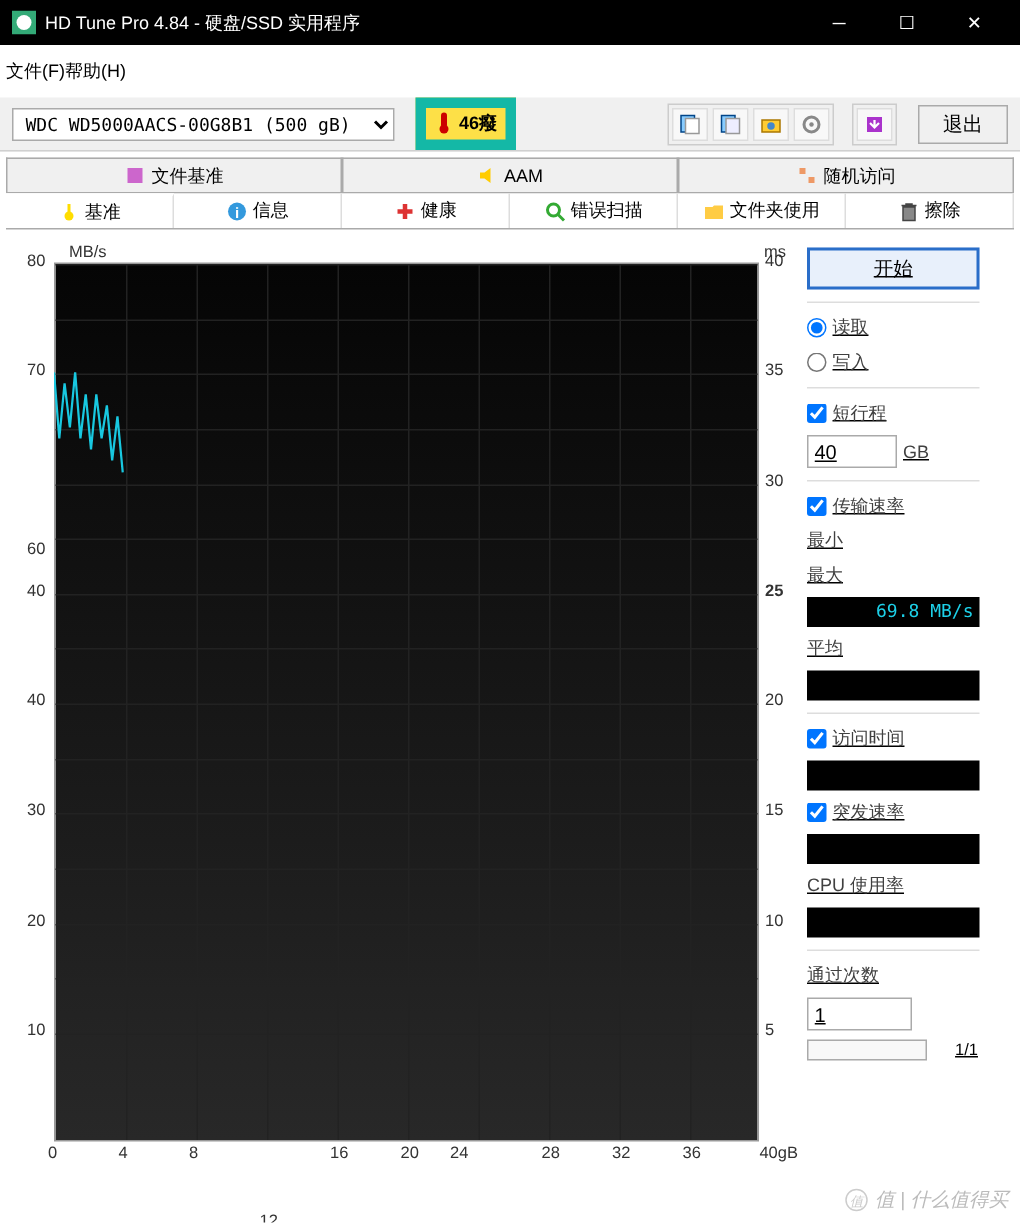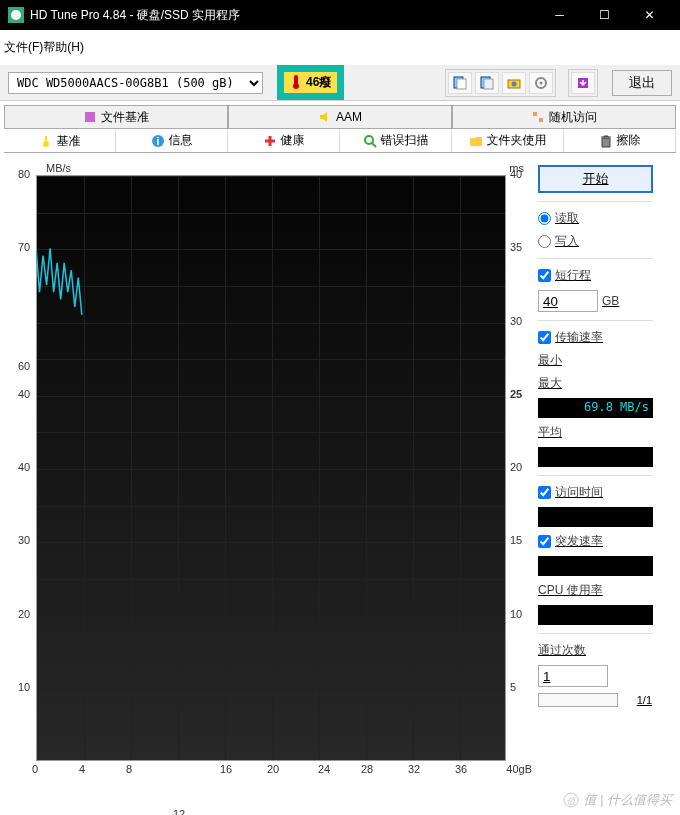--- a/index.html
+++ b/index.html
@@ -235,21 +235,21 @@
         <span class="axis-label" style="left: 502px; top: 442.5px;">10</span>
         <span class="axis-label" style="left: 502px; top: 515.75px;">5</span>
       </div>
     <div id="x-labels">
         <span class="axis-label" style="top: 598px; left: 24px;">0</span>
         <span class="axis-label" style="top: 598px; left: 71px;">4</span>
         <span class="axis-label" style="top: 598px; left: 118px;">8</span>
         <span class="axis-label" style="top: 598px; left: 165px; margin-top: 45px;">12</span>
         <span class="axis-label" style="top: 598px; left: 212px;">16</span>
         <span class="axis-label" style="top: 598px; left: 259px;">20</span>
-        <span class="axis-label" style="top: 598px; left: 310px;">24</span>
+        <span class="axis-label" style="top: 598px; left: 292px;">24</span>
         <span class="axis-label" style="top: 598px; left: 353px;">28</span>
         <span class="axis-label" style="top: 598px; left: 400px;">32</span>
         <span class="axis-label" style="top: 598px; left: 447px;">36</span>
       </div>
     <span class="axis-label" style="right:-4px;top:598px"><span>40</span><span>gB</span></span>
   </div>
 
   <div class="side-panel">
     <button class="start-btn">开始</button>
     <hr class="sep">

